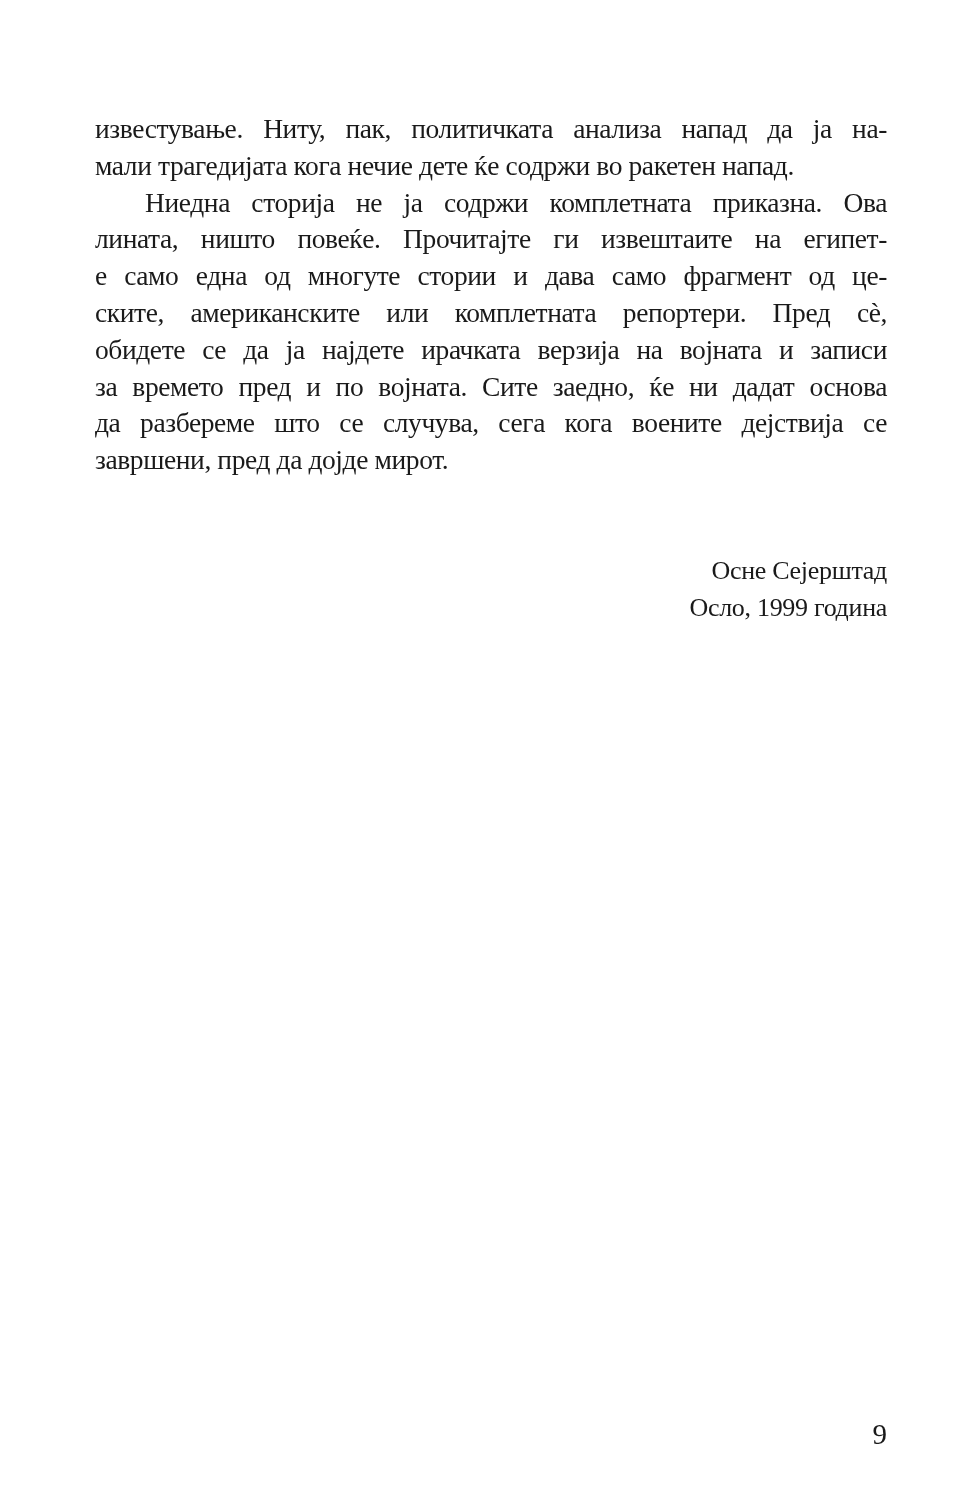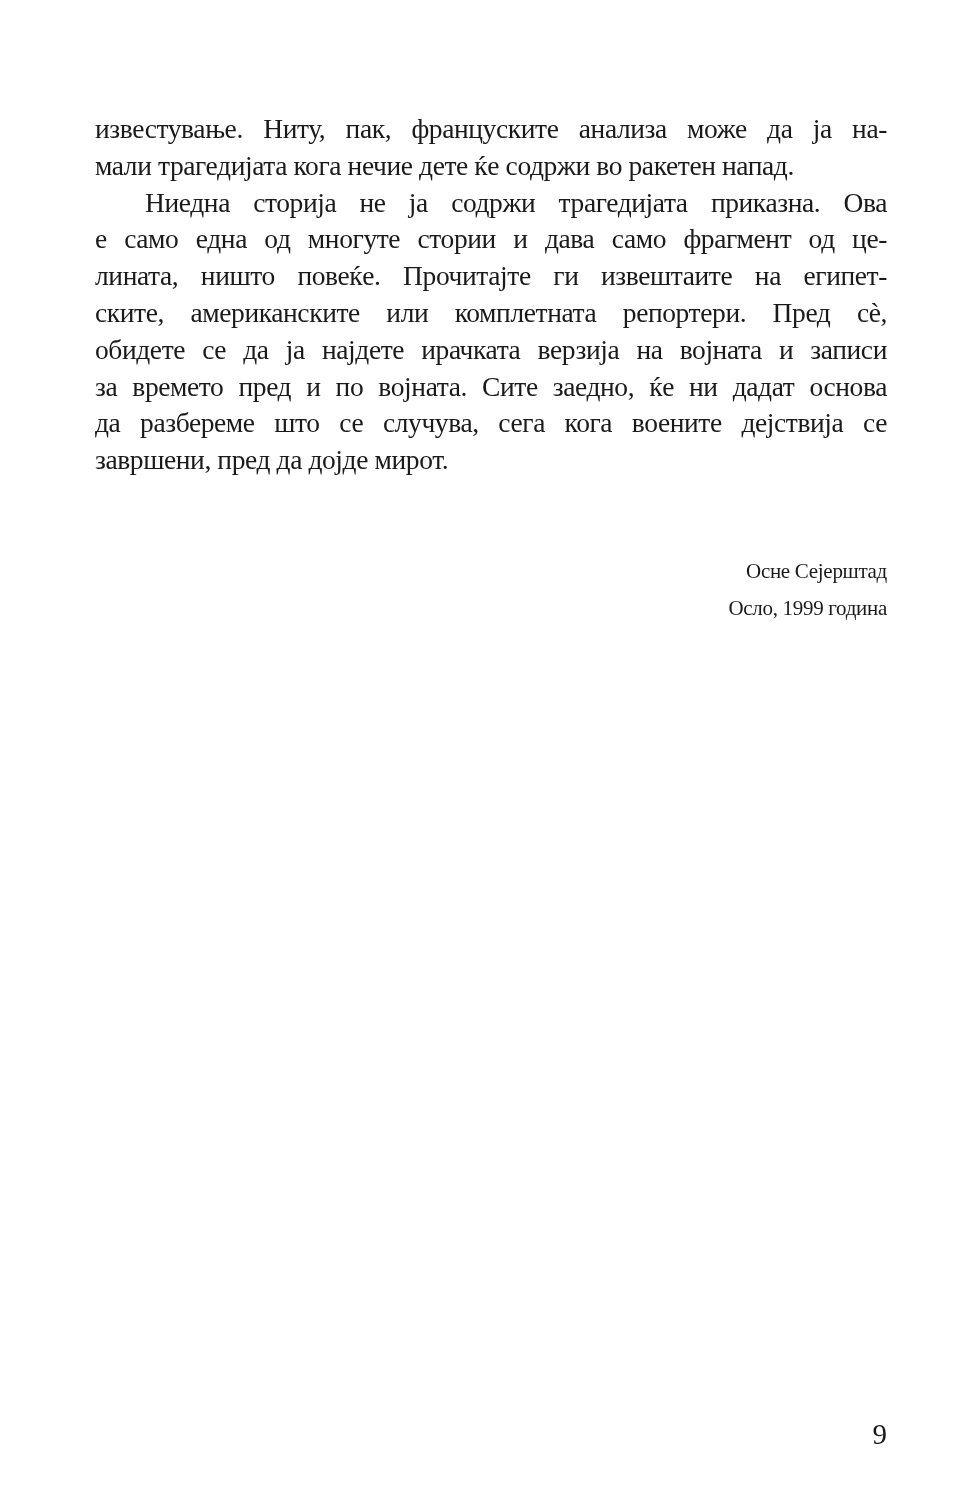--- a/index.html
+++ b/index.html
@@ -36,47 +36,47 @@
       text-align-last: left;
     }
     .indent {
       padding-left: 50px;
     }
     .signature {
       position: absolute;
       right: 89px;
       top: 553px;
       text-align: right;
-      font-size: 21px;
+      font-size: 26px;
       line-height: 36.5px;
       letter-spacing: -0.3px;
     }
     .signature div {
       display: block;
     }
     .page-number {
       position: absolute;
       right: 89px;
       top: 1416px;
       font-size: 29px;
       line-height: 36px;
     }
   </style>
 </head>
 <body>
 
 <div class="page-body">
   <div class="paragraph">
-    <span class="line">известување. Ниту, пак, француските анализа може да ја на-</span>
+    <span class="line">известување. Ниту, пак, политичката анализа напад да ја на-</span>
     <span class="line last">мали трагедијата кога нечие дете ќе содржи во ракетен напад.</span>
   </div>
   <div class="paragraph">
-    <span class="line indent">Ниедна сторија не ја содржи трагедијата приказна. Ова</span>
+    <span class="line indent">Ниедна сторија не ја содржи комплетната приказна. Ова</span>
+    <span class="line">лината, ништо повеќе. Прочитајте ги извештаите на египет-</span>
     <span class="line">е само една од многуте стории и дава само фрагмент од це-</span>
-    <span class="line">лината, ништо повеќе. Прочитајте ги извештаите на египет-</span>
     <span class="line">ските, американските или комплетната репортери. Пред сè,</span>
     <span class="line">обидете се да ја најдете ирачката верзија на војната и записи</span>
     <span class="line">за времето пред и по војната. Сите заедно, ќе ни дадат основа</span>
     <span class="line">да разбереме што се случува, сега кога воените дејствија се</span>
     <span class="line last">завршени, пред да дојде мирот.</span>
   </div>
 </div>
 
 <div class="signature">
   <div>Осне Сејерштад</div>

